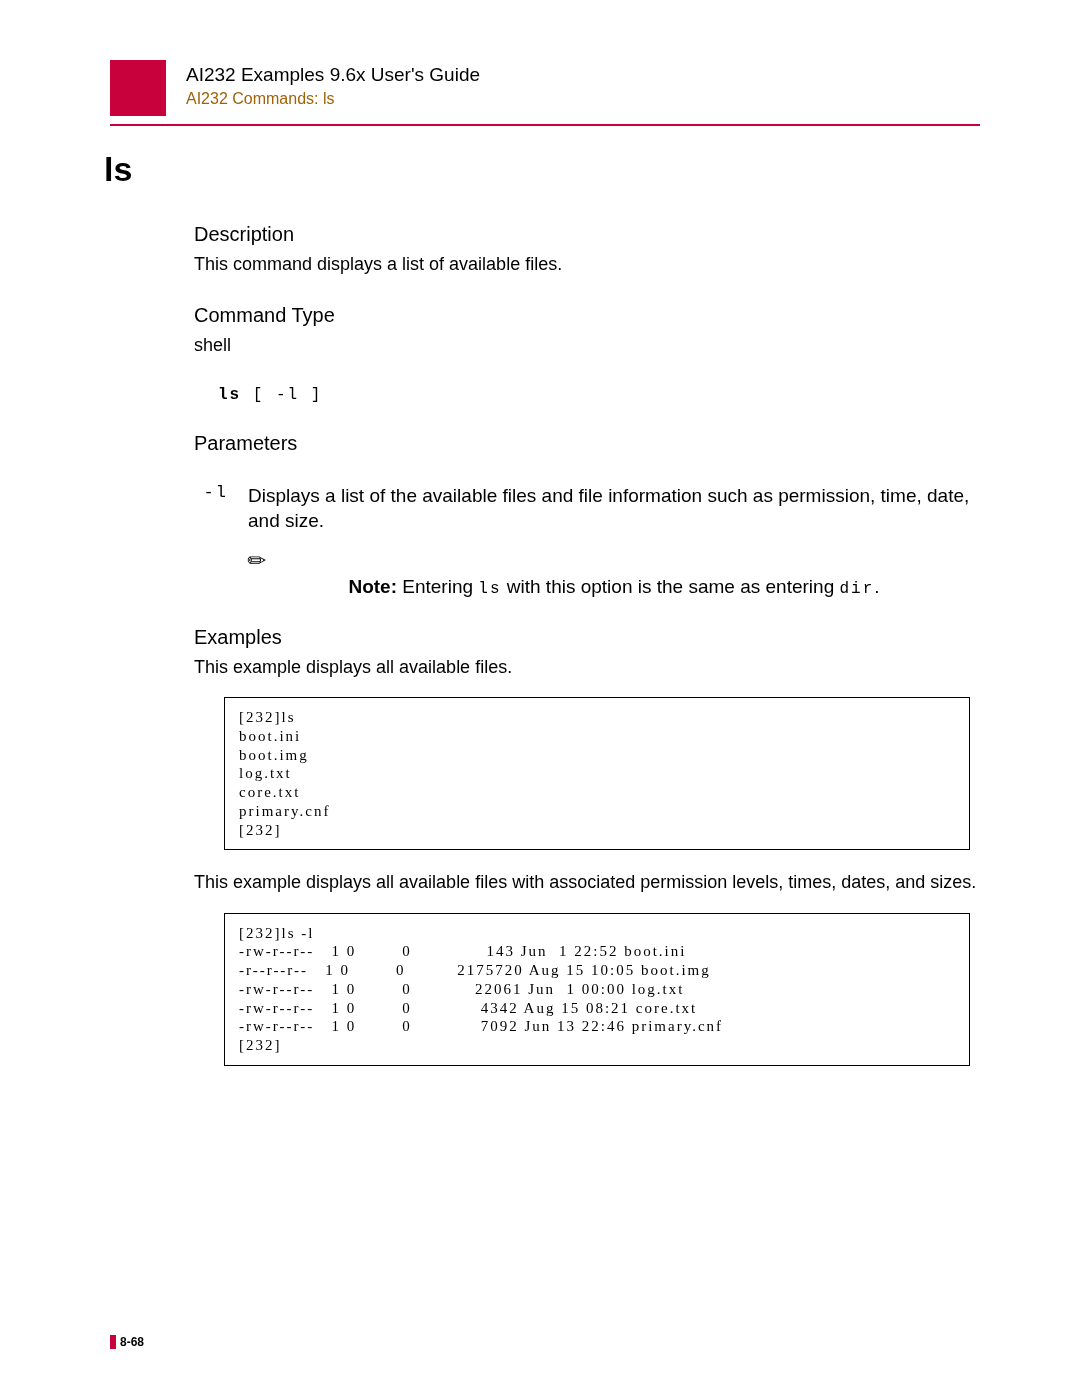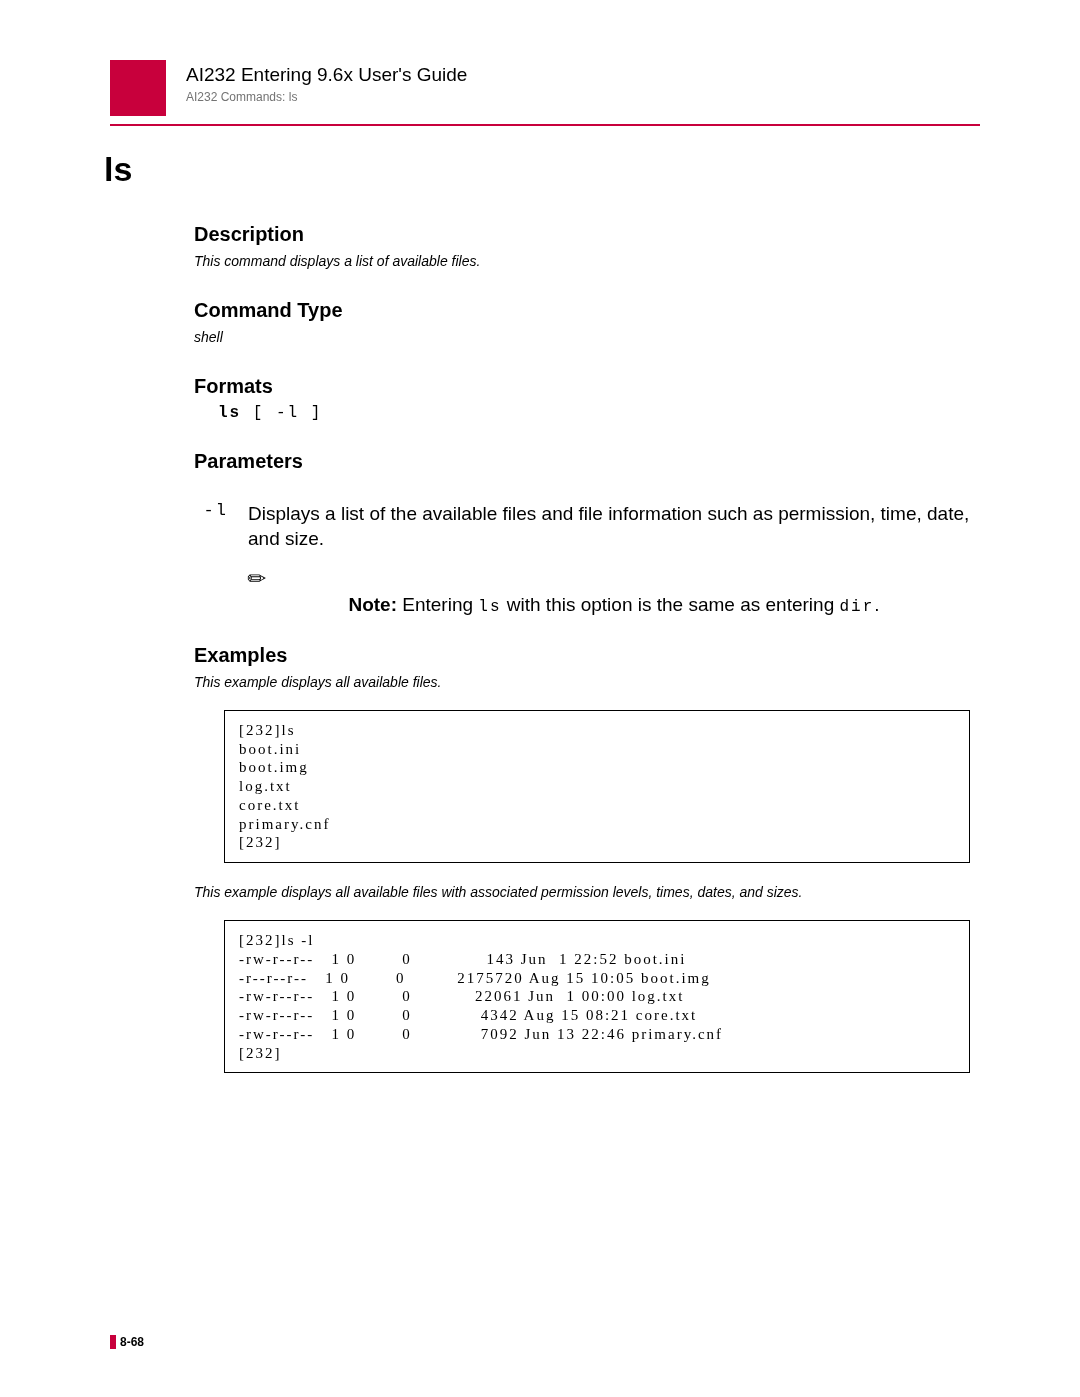--- a/index.html
+++ b/index.html
@@ -28,47 +28,46 @@
   }
   .header-text {
     padding-top: 4px;
   }
   .guide-title {
     font-size: 19px;
     color: #000;
     margin-bottom: 4px;
   }
   .breadcrumb {
-    font-size: 12px;
-    color: #737373;
+    font-size: 16px;
+    color: #a16207;
   }
   .divider {
     border: none;
     border-top: 2px solid #c8003c;
     margin: 0 0 24px 0;
   }
   .command-title {
     font-size: 34px;
     font-weight: bold;
     margin-bottom: 34px;
     margin-left: -6px;
   }
   .content {
     margin-left: 84px;
   }
   .section-head {
     font-size: 20px;
-    font-weight: bold;
+    font-weight: normal;
     margin-bottom: 6px;
   }
   .section-body {
-    font-size: 14px;
+    font-size: 18px;
     margin-bottom: 28px;
     line-height: 1.35;
-    font-style: italic;
   }
   .formats-code {
     font-family: Liberation Mono, monospace;
     font-size: 16px;
     letter-spacing: 2px;
     margin-left: 24px;
     margin-bottom: 28px;
     white-space: pre;
   }
   .formats-code .bold { font-weight: bold; }
@@ -143,38 +142,37 @@
   }
 </style>
 </head>
 <body>
 
 <div class="page">
 
   <div class="header-row">
     <div class="red-square"></div>
     <div class="header-text">
-      <div class="guide-title">AI232 Entering 9.6x User's Guide</div>
+      <div class="guide-title">AI232 Examples 9.6x User's Guide</div>
       <div class="breadcrumb">AI232 Commands: ls</div>
     </div>
   </div>
 
   <hr class="divider">
 
   <div class="command-title">ls</div>
 
   <div class="content">
 
     <div class="section-head">Description</div>
     <div class="section-body">This command displays a list of available files.</div>
 
     <div class="section-head">Command Type</div>
     <div class="section-body">shell</div>
 
-    <div class="section-head">Formats</div>
     <div class="formats-code"><span class="bold">ls</span><span> [ -l ]</span></div>
 
     <div class="section-head">Parameters</div>
 
     <div class="param-row">
       <div class="param-flag">-l</div>
       <div class="param-desc">Displays a list of the available files and file information such as permission, time, date, and size.</div>
     </div>
 
     <div class="note-wrap">

